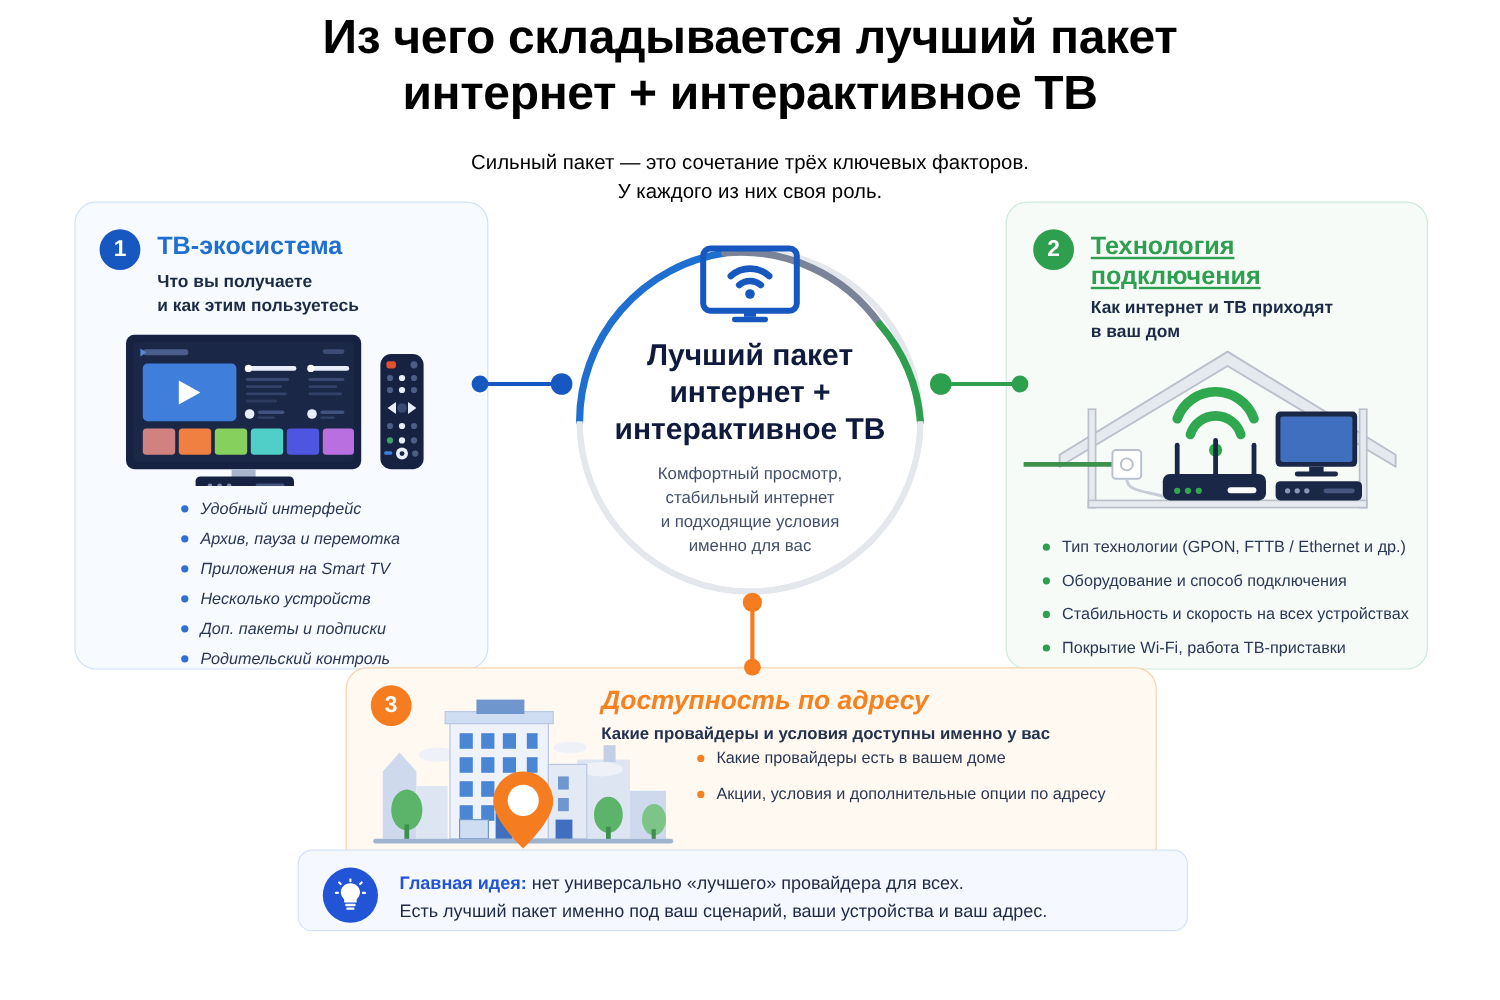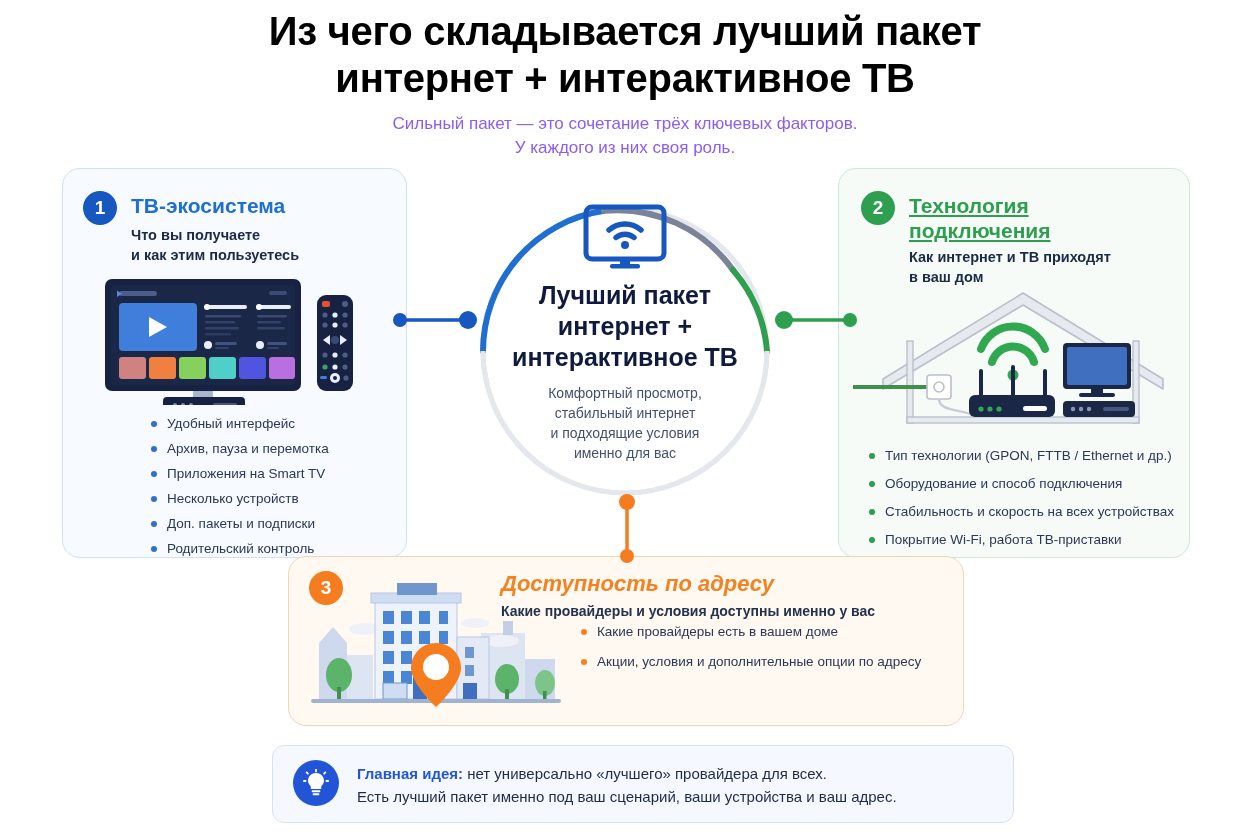--- a/index.html
+++ b/index.html
@@ -12,22 +12,22 @@
   }
   #root { position: relative; width: 1250px; height: 833px; }
 
   
   .header { position: absolute; left: 0; top: 8px; width: 1250px; text-align: center; }
   .title {
     font-size: 40px; line-height: 47px; font-weight: bold;
     color: #000000; letter-spacing: -0.3px;
   }
   .subtitle {
-    margin-top: 10px;
-    font-size: 17px; line-height: 24px; color: #8b5cf6;
+    margin-top: 22px;
+    font-size: 17px; line-height: 24px; color: #000000;
   }
 
   
   .card { position: absolute; border-radius: 18px; }
   .card1 {
     left: 62px; top: 168px; width: 345px; height: 390px;
     background: #f7faff; border: 1.5px solid #cfe0f7;
   }
   .card2 {
     left: 838px; top: 168px; width: 352px; height: 390px;
@@ -66,21 +66,21 @@
   
   ul.bul { list-style: none; position: absolute; }
   ul.bul li {
     position: relative; padding-left: 18px; margin-bottom: 8px;
     font-size: 13.5px; line-height: 17px; color: #2a3855;
   }
   ul.bul li::before {
     content: ""; position: absolute; left: 2px; top: 6px;
     width: 6px; height: 6px; border-radius: 50%;
   }
-  .card1 ul.bul { left: 86px; top: 246px; }
+  .card1 ul.bul { left: 86px; top: 246px; font-style: italic; }
   .card1 ul.bul li::before { background: #2f6fd0; }
   .card2 ul.bul { left: 28px; top: 278px; }
   .card2 ul.bul li::before { background: #2e9e4f; }
   .card2 ul.bul li { margin-bottom: 11px; }
   .card3 ul.bul { left: 290px; top: 66px; }
   .card3 ul.bul li::before { background: #f58220; }
   .card3 ul.bul li { margin-bottom: 13px; font-size: 13.5px; }
 
   
   .center-wrap { position: absolute; left: 448px; top: 186px; width: 355px; height: 330px; }
@@ -94,22 +94,22 @@
   }
   .center-desc {
     margin-top: 10px; font-size: 14px; line-height: 20px; color: #43506b;
   }
 
   
   .conn { position: absolute; }
 
   
   .footer {
-    position: absolute; left: 248px; top: 745px; width: 742px; height: 78px;
-    background: #f5f8ff; border: 1.5px solid #d6e2fa; border-radius: 12px; margin-left: 24px;
+    position: absolute; left: 248px; top: 708px; width: 742px; height: 68px;
+    background: #f5f8ff; border: 1.5px solid #d6e2fa; border-radius: 12px;
   }
   .bulb {
     position: absolute; left: 20px; top: 14px; width: 46px; height: 46px;
     border-radius: 50%; background: #2255d6;
     display: flex; align-items: center; justify-content: center;
   }
   .footer-text {
     position: absolute; left: 84px; top: 16px; width: 640px;
     font-size: 15px; line-height: 23px; color: #1e2a45;
   }

